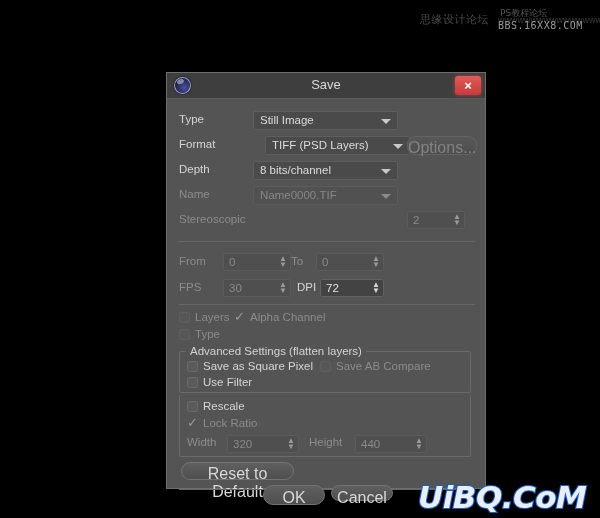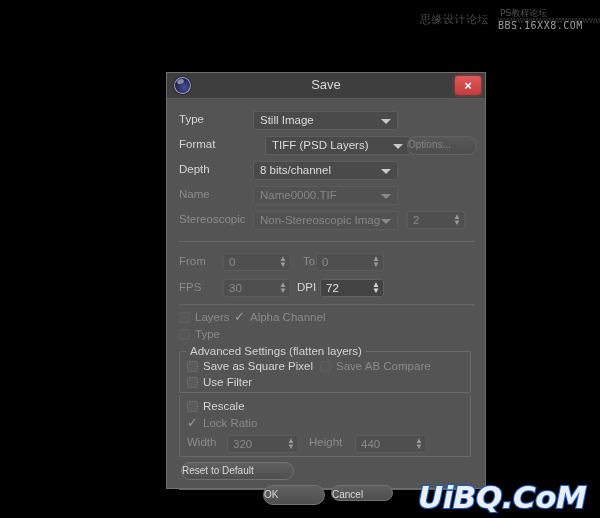--- a/index.html
+++ b/index.html
@@ -242,23 +242,23 @@
   .num.active .spin { color: #d8d8d8; }
   .num .spin i { display: block; font-style: normal; }
 
   
   .btn {
     position: absolute;
     background: linear-gradient(#606060, #4e4e4e);
     border: 1px solid #727272;
     border-radius: 9px;
     box-sizing: border-box;
-    text-align: left;
+    text-align: center;
     color: #d9d9d9;
-    font-size: 10px;
+    font-size: 16px;
   }
   .btn.dim {
     background: linear-gradient(#585858, #4d4d4d);
     border-color: #636363;
     color: #838383;
   }
   .btn span { display: block; margin-top: 2px; }
 
   
   .sep {
@@ -376,45 +376,41 @@
     <div class="row" style="top:87px;">
       <div class="lbl dim">Name</div>
       <div class="combo dim" style="left:74px;width:145px;">
         <div class="val">Name0000.TIF</div>
         <div class="arr"></div>
       </div>
     </div>
 
     <div class="row" style="top:112px;">
       <div class="lbl dim">Stereoscopic</div>
-      <div class="combo dim" style="left:74px;width:145px;">
-        <div class="val">Non-Stereoscopic Imag</div>
-        <div class="arr"></div>
-      </div>
       <div class="num" style="left:228px;top:0px;width:58px;">
         <div class="val">2</div>
         <div class="spin">
             <i>▲</i>
             <i>▼</i>
           </div>
       </div>
     </div>
 
     <div class="sep" style="top:142px;"></div>
 
     <div class="row" style="top:154px;">
       <div class="lbl dim">From</div>
       <div class="num" style="left:44px;top:0px;width:68px;">
         <div class="val">0</div>
         <div class="spin">
             <i>▲</i>
             <i>▼</i>
           </div>
       </div>
-      <div class="lbl dim" style="left:112px;margin-left:12px;">To</div>
+      <div class="lbl dim" style="left:112px;">To</div>
       <div class="num" style="left:137px;top:0px;width:68px;">
         <div class="val">0</div>
         <div class="spin">
             <i>▲</i>
             <i>▼</i>
           </div>
       </div>
     </div>
 
     <div class="row" style="top:180px;">

